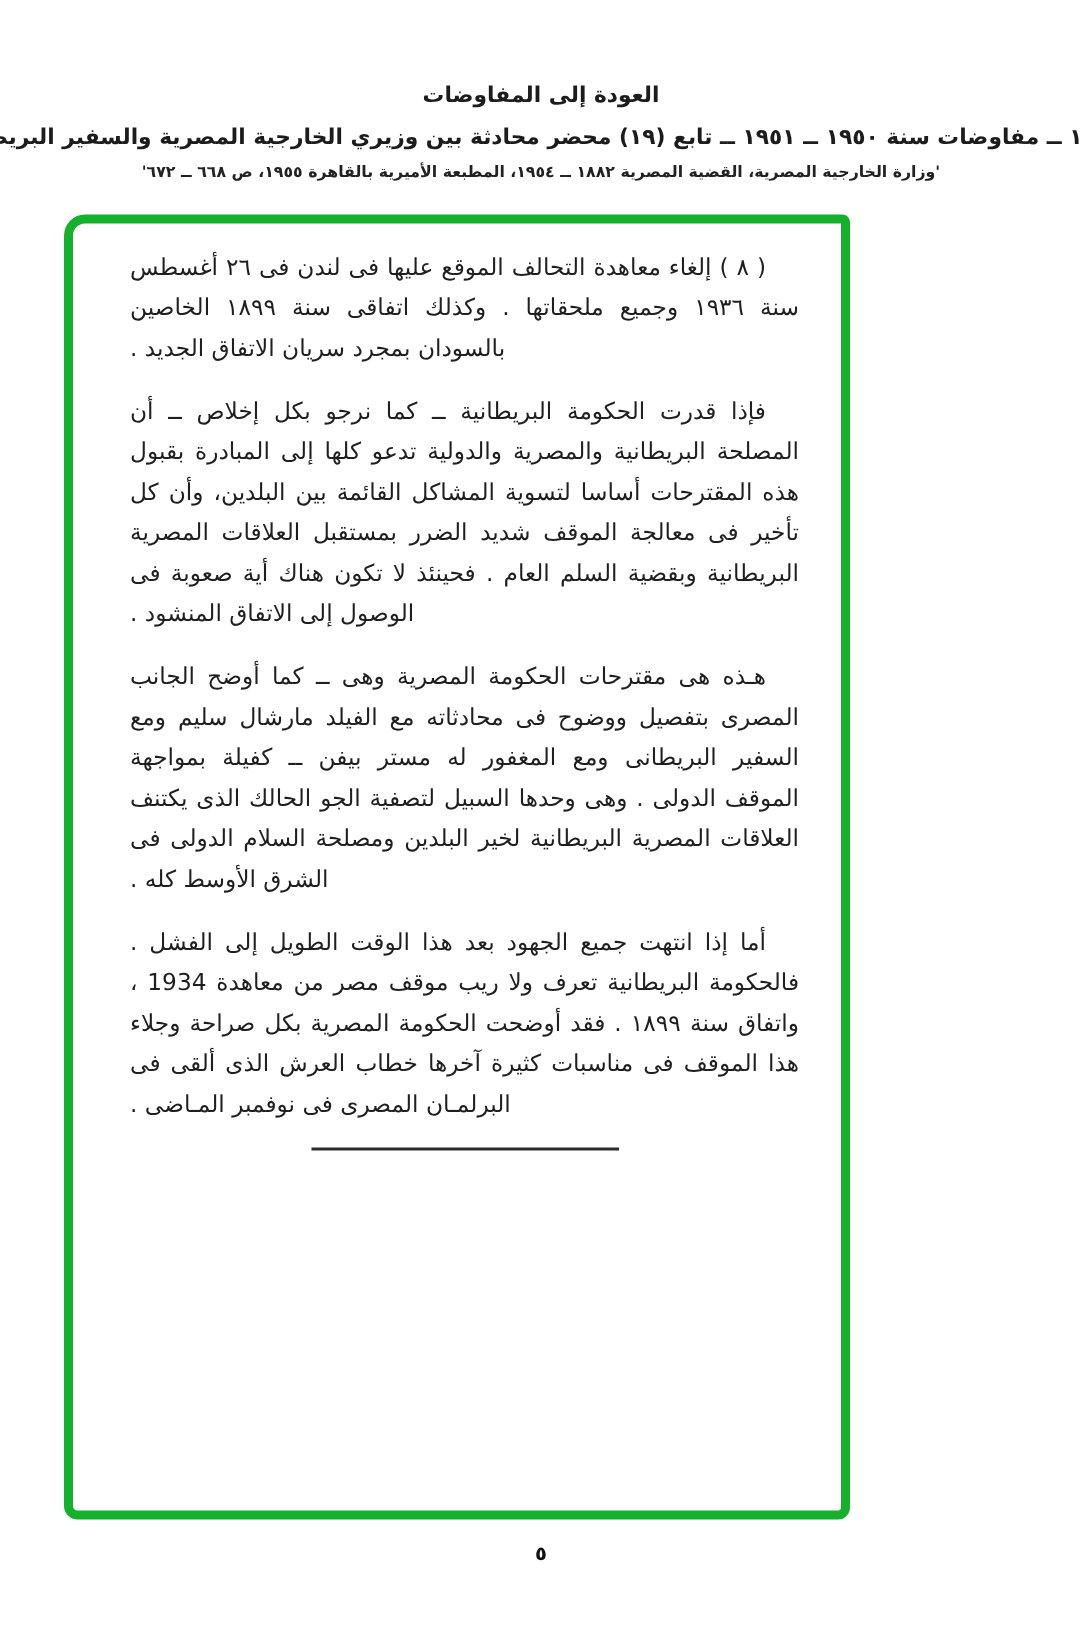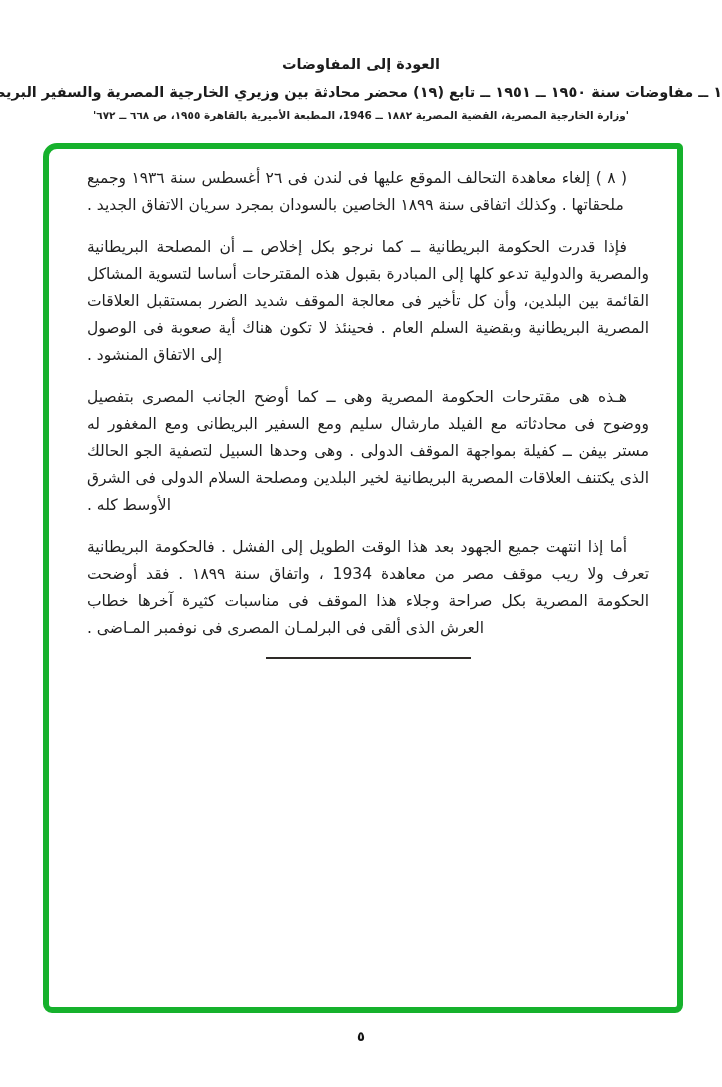--- a/index.html
+++ b/index.html
@@ -41,21 +41,21 @@
     margin-top: 9px;
     font-size: 10.5px;
     font-weight: bold;
     color: #222222;
   }
   
   .highlight-box {
     position: absolute;
     left: 43px;
     top: 143px;
-    width: 640px;
+    width: 524px;
     height: 870px;
     box-sizing: border-box;
     border: 6px solid #16b12c;
     border-radius: 14px 5px 8px 9px;
   }
   
   .text-block {
     padding: 16px 28px 0 38px;
     font-size: 15.5px;
     line-height: 27px;
@@ -86,21 +86,21 @@
   }
 </style>
 </head>
 <body>
 
 <div class="page">
 
   <header class="doc-header">
     <div class="h-title">العودة إلى المفاوضات</div>
     <div class="h-subtitle">١ ــ مفاوضات سنة ١٩٥٠ ــ ١٩٥١ ــ تابع (١٩) محضر محادثة بين وزيري الخارجية المصرية والسفير البريطاني</div>
-    <div class="h-source">'وزارة الخارجية المصرية، القضية المصرية ١٨٨٢ ــ 1946، المطبعة الأميرية بالقاهرة ١٩٥٥، ص ٦٦٨ ــ ٦٧٢'</div>
+    <div class="h-source">'وزارة الخارجية المصرية، القضية المصرية ١٨٨٢ ــ ١٩٥٤، المطبعة الأميرية بالقاهرة ١٩٥٥، ص ٦٦٨ ــ ٦٧٢'</div>
   </header>
 
   <div class="highlight-box">
     <div class="text-block">
       <p>( ٨ ) إلغاء معاهدة التحالف الموقع عليها فى لندن فى ٢٦ أغسطس سنة ١٩٣٦ وجميع ملحقاتها . وكذلك اتفاقى سنة ١٨٩٩ الخاصين بالسودان بمجرد سريان الاتفاق الجديد .</p>
       <p>فإذا قدرت الحكومة البريطانية ــ كما نرجو بكل إخلاص ــ أن المصلحة البريطانية والمصرية والدولية تدعو كلها إلى المبادرة بقبول هذه المقترحات أساسا لتسوية المشاكل القائمة بين البلدين، وأن كل تأخير فى معالجة الموقف شديد الضرر بمستقبل العلاقات المصرية البريطانية وبقضية السلم العام . فحينئذ لا تكون هناك أية صعوبة فى الوصول إلى الاتفاق المنشود .</p>
       <p>هـذه هى مقترحات الحكومة المصرية وهى ــ كما أوضح الجانب المصرى بتفصيل ووضوح فى محادثاته مع الفيلد مارشال سليم ومع السفير البريطانى ومع المغفور له مستر بيفن ــ كفيلة بمواجهة الموقف الدولى . وهى وحدها السبيل لتصفية الجو الحالك الذى يكتنف العلاقات المصرية البريطانية لخير البلدين ومصلحة السلام الدولى فى الشرق الأوسط كله .</p>
       <p>أما إذا انتهت جميع الجهود بعد هذا الوقت الطويل إلى الفشل . فالحكومة البريطانية تعرف ولا ريب موقف مصر من معاهدة 1934 ، واتفاق سنة ١٨٩٩ . فقد أوضحت الحكومة المصرية بكل صراحة وجلاء هذا الموقف فى مناسبات كثيرة آخرها خطاب العرش الذى ألقى فى البرلمـان المصرى فى نوفمبر المـاضى .</p>
       <div class="divider"></div>
     </div>

